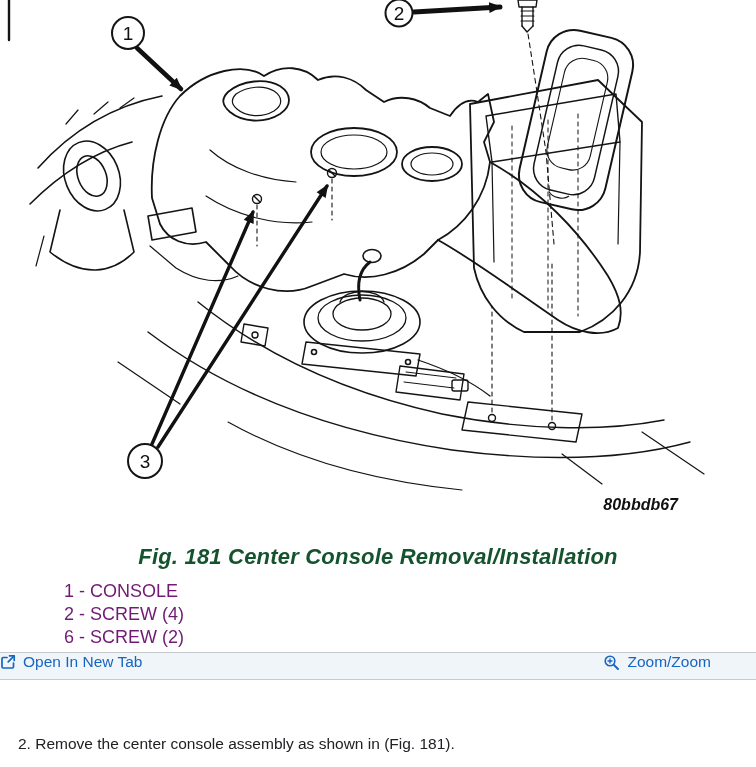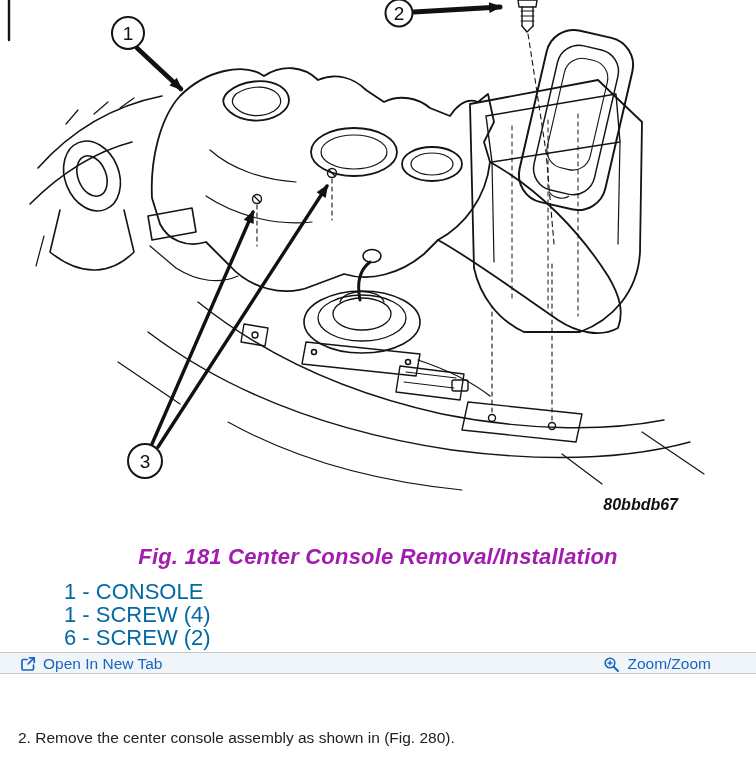--- a/index.html
+++ b/index.html
@@ -11,32 +11,32 @@
   *{box-sizing:border-box;margin:0;padding:0;}
   html,body{background:#fff;}
   body{
     width:756px;height:767px;overflow:hidden;
     font-family:"Liberation Sans",sans-serif;color:#1a1a1a;
   }
   .figure-viewer{width:756px;background:#fff;}
   .drawing-wrap{width:756px;height:518px;position:relative;}
   .figure-caption{
     margin-top:26px;text-align:center;
-    font-size:22px;font-weight:bold;font-style:italic;color:#a21caf;
+    font-size:22px;font-weight:bold;font-style:italic;color:#14532d;
     letter-spacing:.2px;
   }
   .figure-legend{margin-top:10px;padding-left:64px;}
-  .legend-item{font-size:22px;line-height:23px;color:#0369a1;}
+  .legend-item{font-size:18px;line-height:23px;color:#701a75;}
   .figure-toolbar{
-    margin-top:3px;height:22px;
+    margin-top:3px;height:28px;
     background:var(--toolbar-bg);
     border-top:1px solid var(--toolbar-border);
     border-bottom:1px solid var(--toolbar-border);
-    display:flex;align-items:flex-end;justify-content:space-between;
-    padding-left:20px;padding-right:45px;
+    display:flex;align-items:flex-start;justify-content:space-between;
+    padding-left:0;padding-right:45px;
   }
   .toolbar-link{
     display:inline-flex;align-items:center;gap:7px;
     color:var(--link-blue);font-size:15.5px;text-decoration:none;cursor:pointer;
   }
   .toolbar-link svg{display:block;}
   .step-text{
     margin:55px 0 0 18px;
     font-size:15.5px;color:#202124;
   }
@@ -165,21 +165,21 @@
       </g>
 
       <text x="678" y="510" text-anchor="end" font-family="'Liberation Sans',sans-serif" font-size="16" font-weight="bold" font-style="italic" fill="#111">80bbdb67</text>
     </svg>
   </div>
 
   <div class="figure-caption">Fig. 181 Center Console Removal/Installation</div>
 
   <div class="figure-legend">
     <div class="legend-item">1 - CONSOLE</div>
-    <div class="legend-item">1 - SCREW (4)</div>
+    <div class="legend-item">2 - SCREW (4)</div>
     <div class="legend-item">6 - SCREW (2)</div>
   </div>
 
   <div class="figure-toolbar">
     <a class="toolbar-link">
       <span>
         <svg width="16" height="16" viewBox="0 0 16 16" stroke="currentColor" fill="none" stroke-width="1.7" stroke-linecap="round" stroke-linejoin="round">
           <path d="M13.5,9 V12.8 A1.2,1.2 0 0 1 12.3,14 H3.2 A1.2,1.2 0 0 1 2,12.8 V4.7 A1.2,1.2 0 0 1 3.2,3.5 H7"></path>
           <path d="M9.5,1.8 H14.2 V6.5"></path>
           <path d="M14,2 L8.2,7.8"></path>
@@ -194,13 +194,13 @@
           <path d="M7,5 V9 M5,7 H9" stroke-width="1.3"></path>
           <path d="M10.6,10.6 L15,15" stroke-width="2"></path>
         </svg>
       </span>
       <span>Zoom/Zoom</span>
     </a>
   </div>
 
 </div>
 
-<p class="step-text">2. Remove the center console assembly as shown in (Fig. 280).</p>
+<p class="step-text">2. Remove the center console assembly as shown in (Fig. 181).</p>
 
 </body></html>

